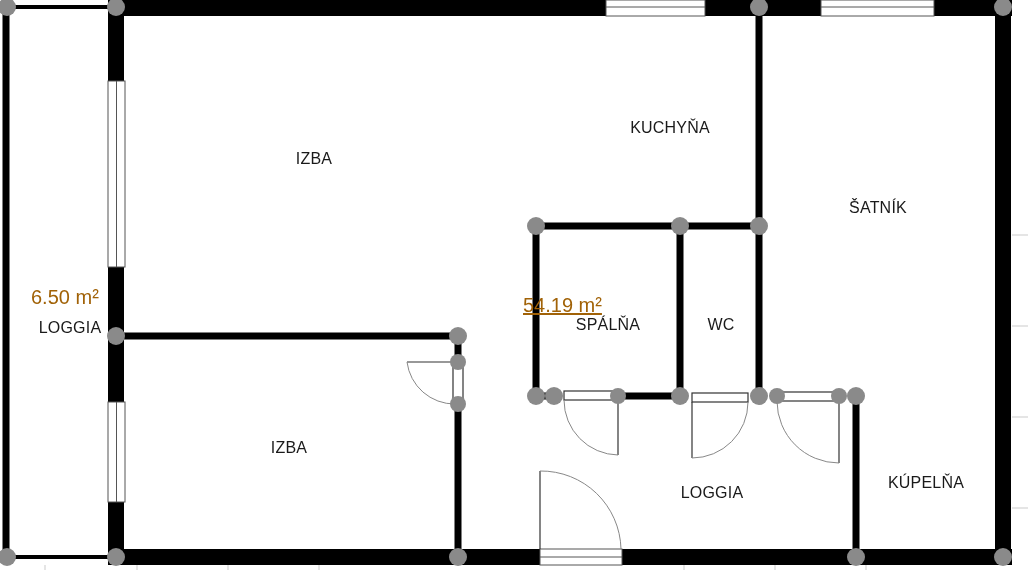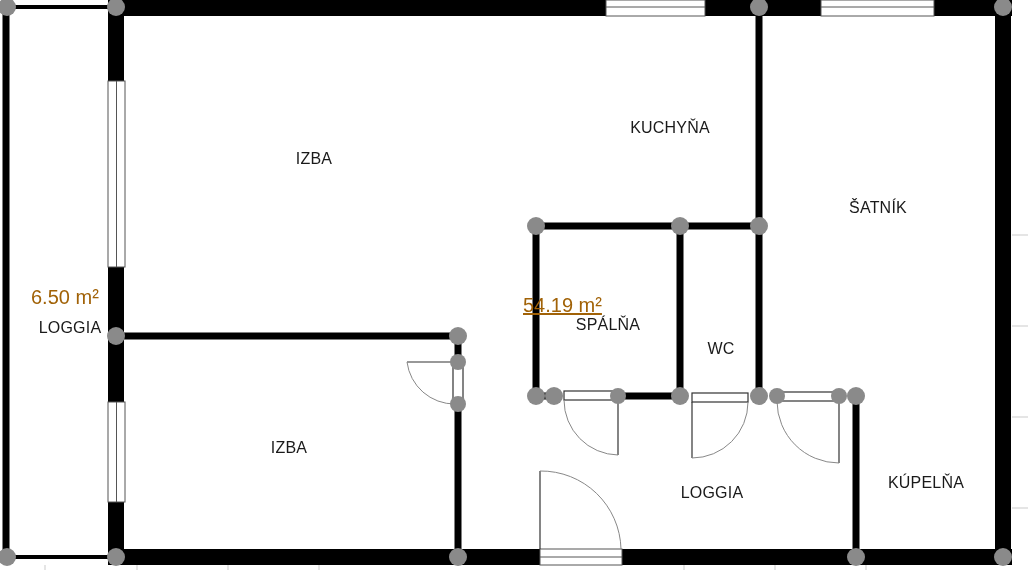--- a/index.html
+++ b/index.html
@@ -155,16 +155,16 @@
 
 <div class="room-label" style="left:256px; top:147px; width:116px;">
   <div>IZBA</div>
 </div>
 <div class="room-label" style="left:614px; top:116px; width:112px;">KUCHYŇA</div>
 <div class="room-label" style="left:830px; top:196px; width:96px;">ŠATNÍK</div>
 <div class="area-label" style="left:31px; top:286px;">6.50 m²</div>
 <div class="room-label" style="left:32px; top:304px; width:76px;margin-top:12px;">LOGGIA</div>
 <div class="area-label" style="left:523px; top:294px;text-decoration:underline;">54.19 m²</div>
 <div class="room-label" style="left:560px; top:313px; width:96px;">SPÁLŇA</div>
-<div class="room-label" style="left:700px; top:313px; width:42px;margin-top:24px;">WC</div>
+<div class="room-label" style="left:700px; top:313px; width:42px;">WC</div>
 <div class="room-label" style="left:258px; top:436px; width:62px;">IZBA</div>
 <div class="room-label" style="left:666px; top:481px; width:92px;">LOGGIA</div>
 <div class="room-label" style="left:884px; top:471px; width:84px;">KÚPELŇA</div>
 
 </body></html>

